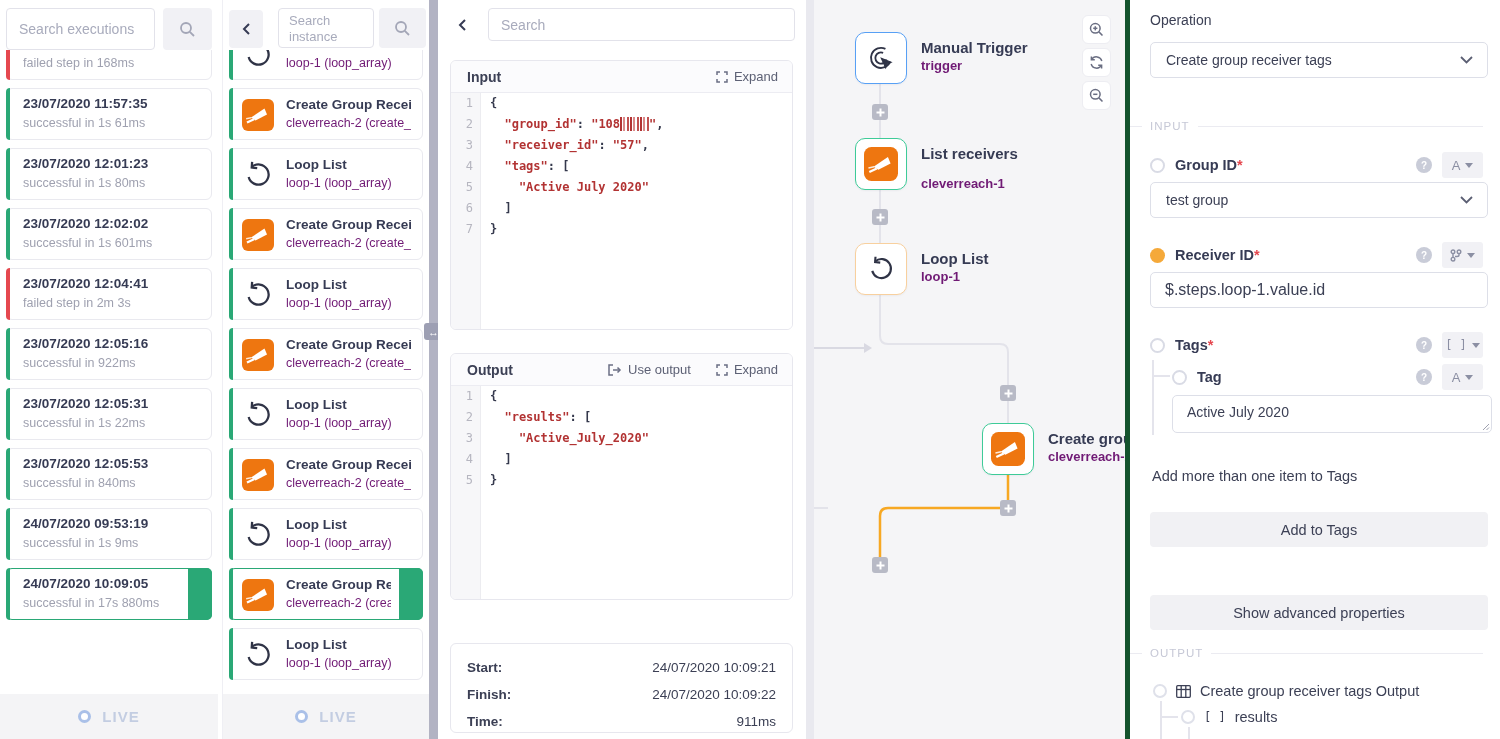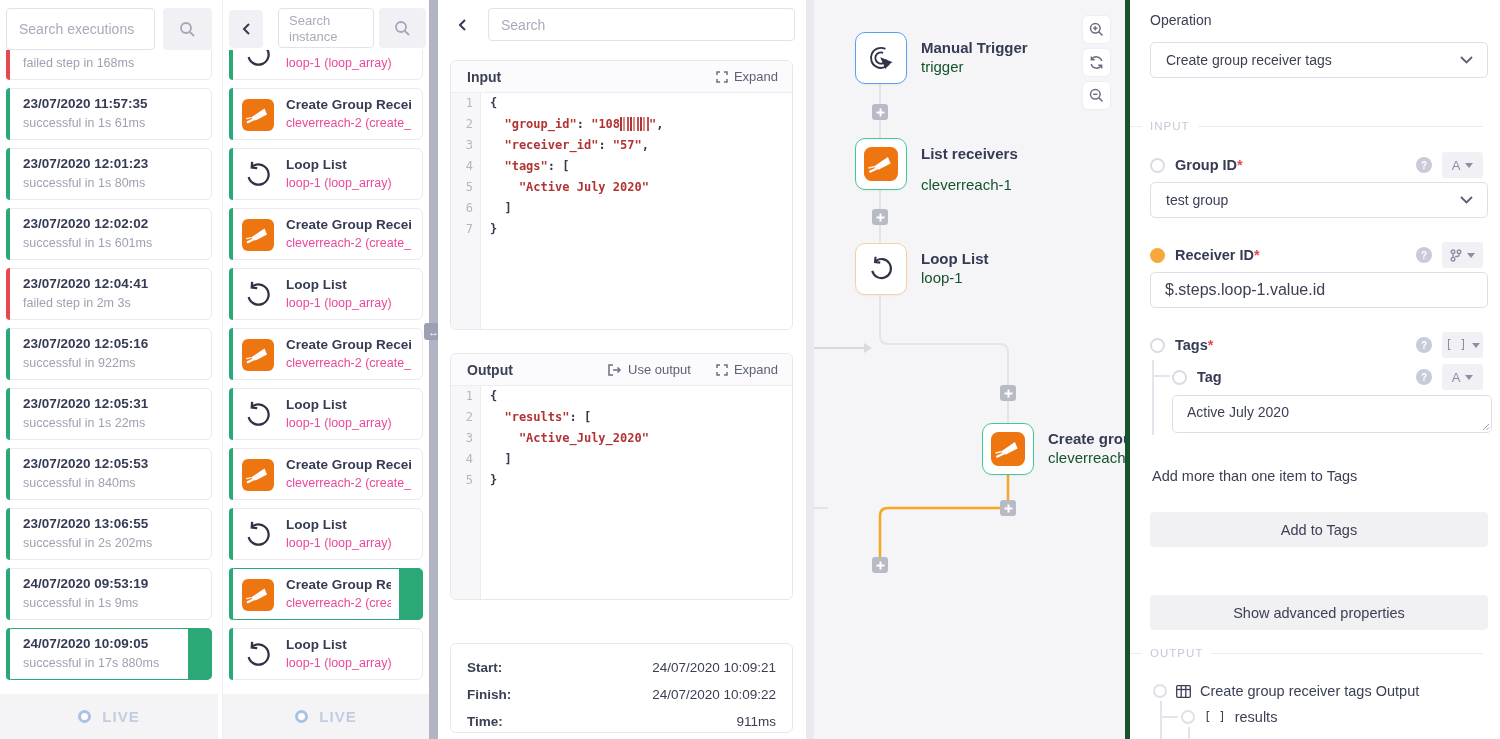--- a/index.html
+++ b/index.html
@@ -38,21 +38,21 @@
   .col-steps .back-btn { position:absolute; left:6px; top:10px; width:34px; height:38px; }
   .col-steps .search-box { position:absolute; left:55px; top:8px; width:96px; height:40px; border:1px solid #e2e2ea; border-radius:4px;
     font-size:13px; color:#a8abbc; padding:4px 10px; line-height:16px; cursor:text; overflow:hidden; }
   .col-steps .icon-btn.search { position:absolute; left:156px; top:8px; width:47px; height:40px; }
   .step-list { position:absolute; left:0; top:50px; bottom:45px; width:100%; overflow:hidden; padding:0 6px; }
   .step-icon { position:absolute; left:12px; top:10px; width:32px; height:32px; }
   .step-icon svg { display:none; width:32px; height:32px; }
   .card.loop .step-icon svg.loop-icon { display:block; }
   .card.cleverreach .step-icon svg.cleverreach-icon { display:block; }
   .step-title { position:absolute; left:56px; top:8px; height:17px; font-size:13.5px; font-weight:bold; color:#363b54; white-space:nowrap; overflow:hidden; max-width:125px; }
-  .step-sub { position:absolute; left:56px; top:27px; font-size:12.5px; color:#ec4899; white-space:nowrap; overflow:hidden; max-width:125px; }
+  .step-sub { position:absolute; left:56px; top:27px; font-size:12.5px; color:#701a75; white-space:nowrap; overflow:hidden; max-width:125px; }
   .card.selected .step-title, .card.selected .step-sub { max-width:105px; }
 
   
   .main-divider { position:absolute; left:429px; top:0; width:9px; height:739px; background:#b2b3c3; cursor:col-resize; }
   .main-divider .handle { position:absolute; left:-5px; top:323px; width:19px; height:17px; background:#9d9fb3; border-radius:3px;
     color:#fff; font-size:11px; display:flex; align-items:center; justify-content:center; }
 
   
   .detail { position:absolute; left:438px; top:0; width:368px; height:739px; background:#fff; }
   .detail .chev { position:absolute; left:20px; top:17px; }
@@ -80,21 +80,21 @@
   
   .light-divider { position:absolute; left:806px; top:0; width:8px; height:739px; background:#e9e9ef; }
   .canvas { position:absolute; left:814px; top:0; width:311px; height:739px; background:#f5f5f7; overflow:hidden; }
   .wires { position:absolute; left:0; top:0; }
   .node { position:absolute; width:52px; height:52px; background:#fff; border-radius:10px; border:1.5px solid;
     display:flex; align-items:center; justify-content:center; cursor:pointer; box-shadow:0 1px 2px rgba(40,44,70,.05); }
   .node.blue { border-color:#57a0f5; }
   .node.green { border-color:#3ecb98; }
   .node.orange { border-color:#f8d09e; }
   .node-title { position:absolute; font-size:15px; font-weight:bold; color:#363b54; white-space:nowrap; }
-  .node-sub { position:absolute; font-size:15px; color:#14532d; white-space:nowrap; }
+  .node-sub { position:absolute; font-size:13px; color:#701a75; white-space:nowrap;font-weight:bold; }
   .plus-btn { position:absolute; width:16px; height:16px; background:#b8bac6; border-radius:3px;
     display:flex; align-items:center; justify-content:center; cursor:pointer; }
   .toolbar { position:absolute; left:268px; top:15px; display:flex; flex-direction:column; gap:4px; }
   .tool-btn { width:29px; height:29px; background:#fff; border:1px solid #ededf2; border-radius:6px;
     display:flex; align-items:center; justify-content:center; cursor:pointer; }
 
   
   .config { position:absolute; left:1125px; top:0; width:375px; height:739px; background:#fff; border-left:5px solid #14532d; overflow:hidden; }
   .cfg-label { position:absolute; left:20px; font-size:14px; color:#3c4055; }
   .select-box { position:absolute; left:20px; width:338px; height:36px; border:1px solid #dddfe8; border-radius:5px; background:#fff;
@@ -196,26 +196,20 @@
 
         </div>
 
         <div class="card success">
           <div class="bar"></div>
           <div class="exec-time">23/07/2020 12:05:53</div>
           <div class="exec-status">successful in 840ms</div>
 
         </div>
 
-        <div class="card success">
-          <div class="bar"></div>
-          <div class="exec-time">23/07/2020 13:06:55</div>
-          <div class="exec-status">successful in 2s 202ms</div>
-
-        </div>
 
         <div class="card success">
           <div class="bar"></div>
           <div class="exec-time">24/07/2020 09:53:19</div>
           <div class="exec-status">successful in 1s 9ms</div>
 
         </div>
 
         <div class="card success selected">
           <div class="bar"></div>

